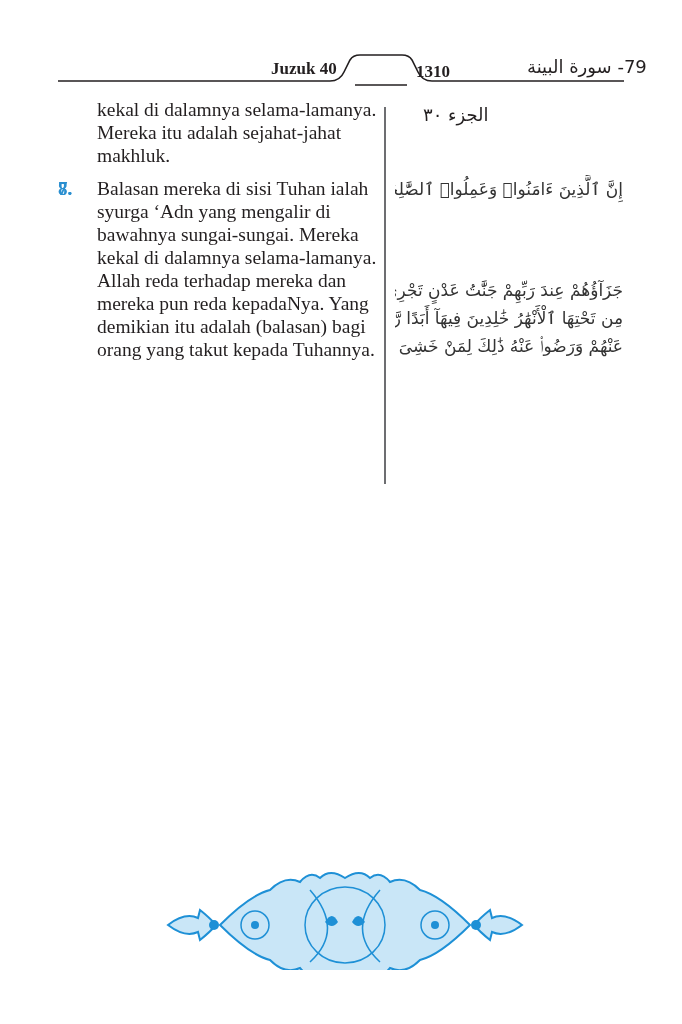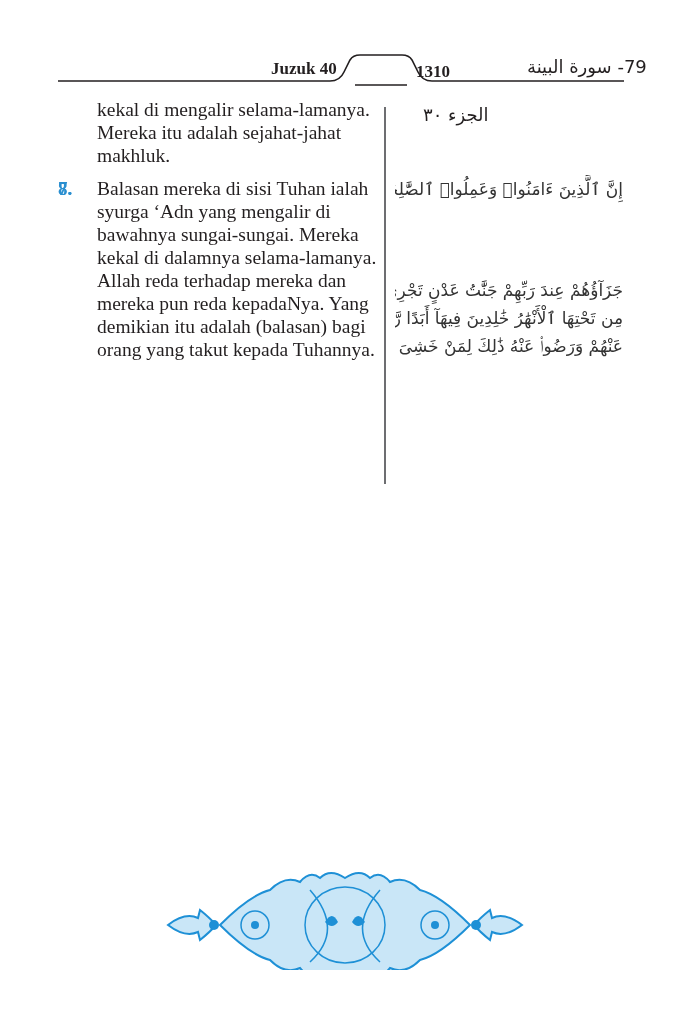--- a/index.html
+++ b/index.html
@@ -29,21 +29,21 @@
   <span class="hdr-text" style="left:271px;">Juzuk 40</span>
   <span class="page-num">1310</span>
   <span class="hdr-ar" style="left:423px;margin-top:48px;">الجزء ٣٠</span>
   <span class="hdr-ar" style="left:527px;">79- سورة البينة</span>
 </div>
 
 <div class="divider"></div>
 
 <div class="tr-col">
   <div class="verse">
-    <span>kekal di mengalir selama-lamanya. Mereka itu adalah sejahat-jahat makhluk.</span>
+    <span>kekal di dalamnya selama-lamanya. Mereka itu adalah sejahat-jahat makhluk.</span>
   </div>
   <div class="verse">
     <span class="vnum">7.</span>
   </div>
   <div class="verse">
     <span class="vnum">8.</span>
     <span>Balasan mereka di sisi Tuhan ialah syurga ‘Adn yang mengalir di bawahnya sungai-sungai. Mereka kekal di dalamnya selama-lamanya. Allah reda terhadap mereka dan mereka pun reda kepadaNya. Yang demikian itu adalah (balasan) bagi orang yang takut kepada Tuhannya.</span>
   </div>
 </div>
 

